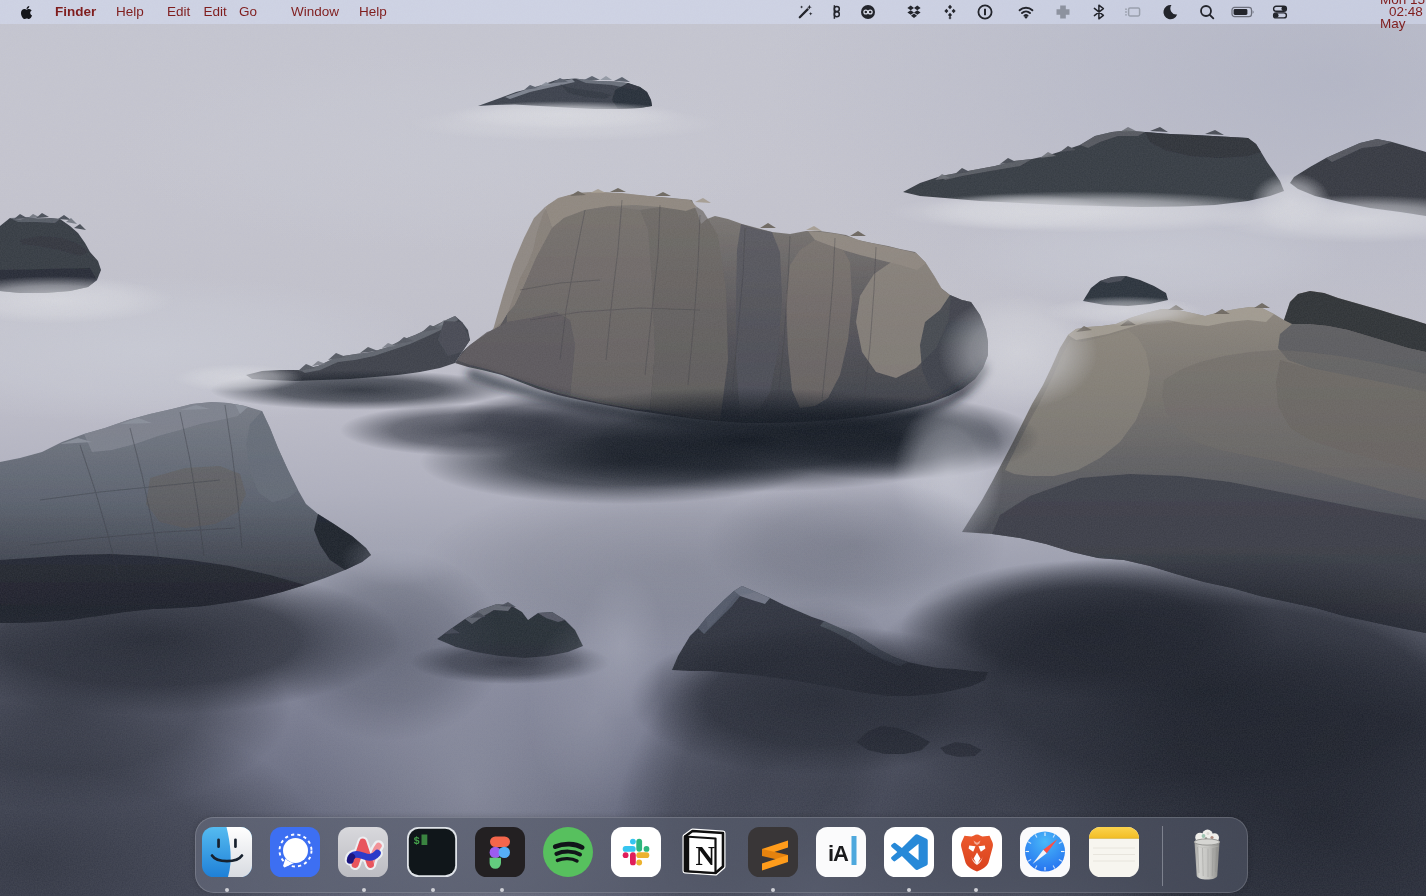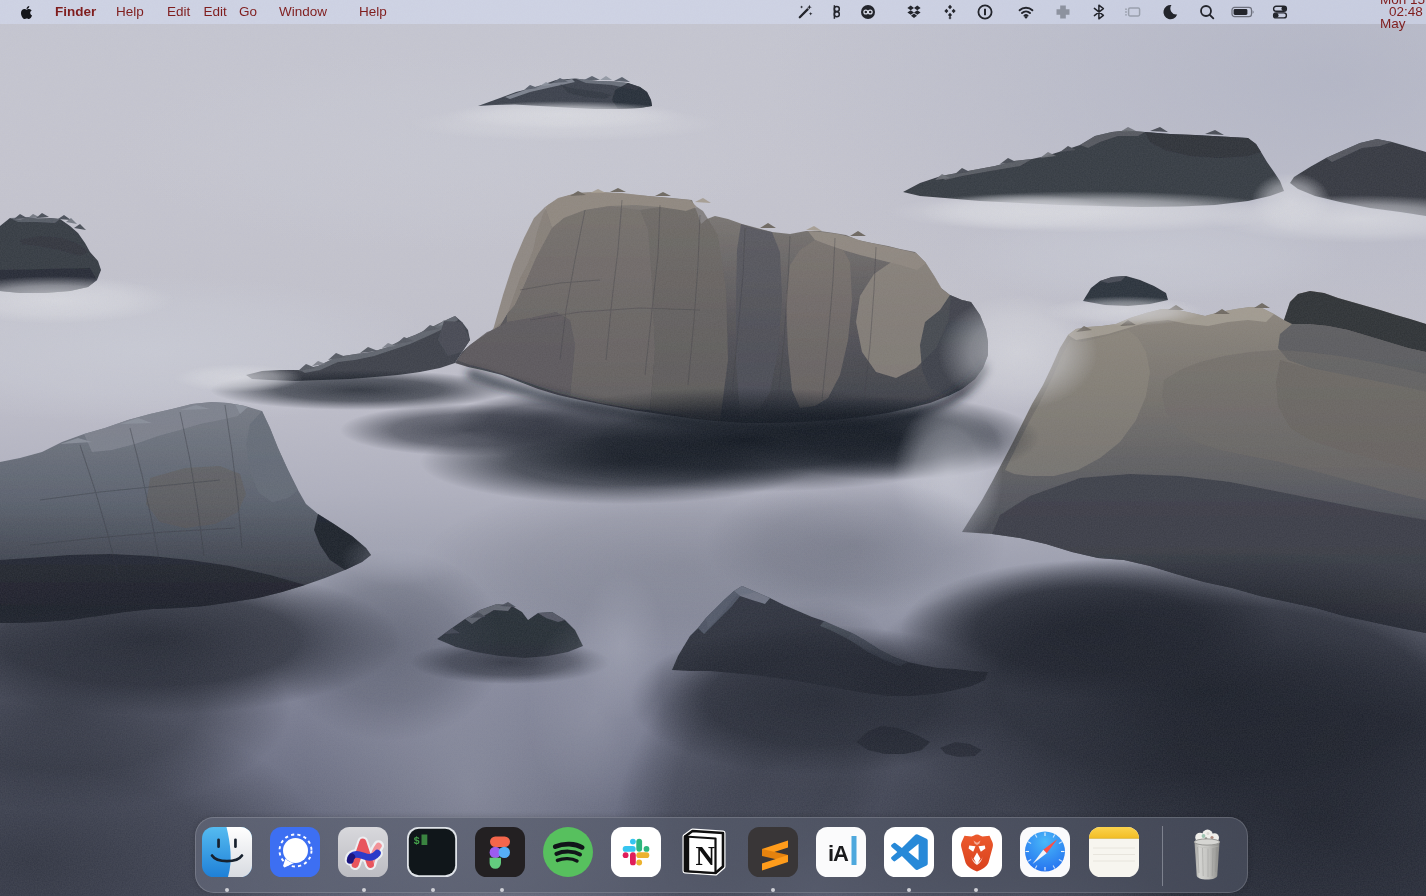--- a/index.html
+++ b/index.html
@@ -257,21 +257,21 @@
 </svg>
 <div id="menubar">
 <svg style="position:absolute;left:20px;top:4.5px" width="13" height="15" viewBox="0 0 384 512">
       <path fill="#15161b" d="M318.7 268.7c-.2-36.7 16.4-64.4 50-84.8-18.8-26.9-47.2-41.7-84.7-44.6-35.5-2.8-74.3 20.7-88.5 20.7-15 0-49.4-19.7-76.4-19.7C63.3 141.2 4 184.8 4 273.5q0 39.3 14.4 81.2c12.8 36.7 59 126.7 107.2 125.2 25.2-.6 43-17.9 75.8-17.9 31.8 0 48.3 17.9 76.4 17.9 48.6-.7 90.4-82.5 102.6-119.3-65.2-30.7-61.7-90-61.7-91.9zm-56.6-164.2c27.3-32.4 24.8-61.9 24-72.5-24.1 1.4-52 16.4-67.9 34.9-17.5 19.8-27.8 44.3-25.6 71.9 26.1 2 49.9-11.4 69.5-34.3z"></path>
     </svg>
 <span style="position:absolute;left:55px;font-weight:bold;line-height:24px">Finder</span>
 <span style="position:absolute;left:116px;line-height:24px">Help</span>
 <span style="position:absolute;left:167px;line-height:24px">Edit</span>
 <span style="position:absolute;left:203.5px;line-height:24px">Edit</span>
 <span style="position:absolute;left:239px;line-height:24px">Go</span>
-<span style="position:absolute;left:279px;line-height:24px">Window</span>
+<span style="position:absolute;left:291px;line-height:24px">Window</span>
 <span style="position:absolute;left:359px;line-height:24px">Help</span>
 <g id="mbicons"></g>
 <svg style="position:absolute;left:796px;top:3px" width="18" height="18" viewBox="0 0 18 18">
       <g stroke="#23252c" stroke-width="2.3" stroke-linecap="round">
         <line x1="3.8" y1="14.2" x2="11.6" y2="6.4"></line>
       </g>
       <path fill="#23252c" d="M13.4,1.8 l0.65,1.7 1.7,0.65 -1.7,0.65 -0.65,1.7 -0.65,-1.7 -1.7,-0.65 1.7,-0.65 Z M14.7,9 l0.5,1.3 1.3,0.5 -1.3,0.5 -0.5,1.3 -0.5,-1.3 -1.3,-0.5 1.3,-0.5 Z M5.6,2.4 l0.45,1.15 1.15,0.45 -1.15,0.45 -0.45,1.15 -0.45,-1.15 -1.15,-0.45 1.15,-0.45 Z"></path>
     </svg>
 <svg style="position:absolute;left:827px;top:3px" width="18" height="18" viewBox="0 0 18 18">
       <g fill="none" stroke="#23252c" stroke-width="1.5">

